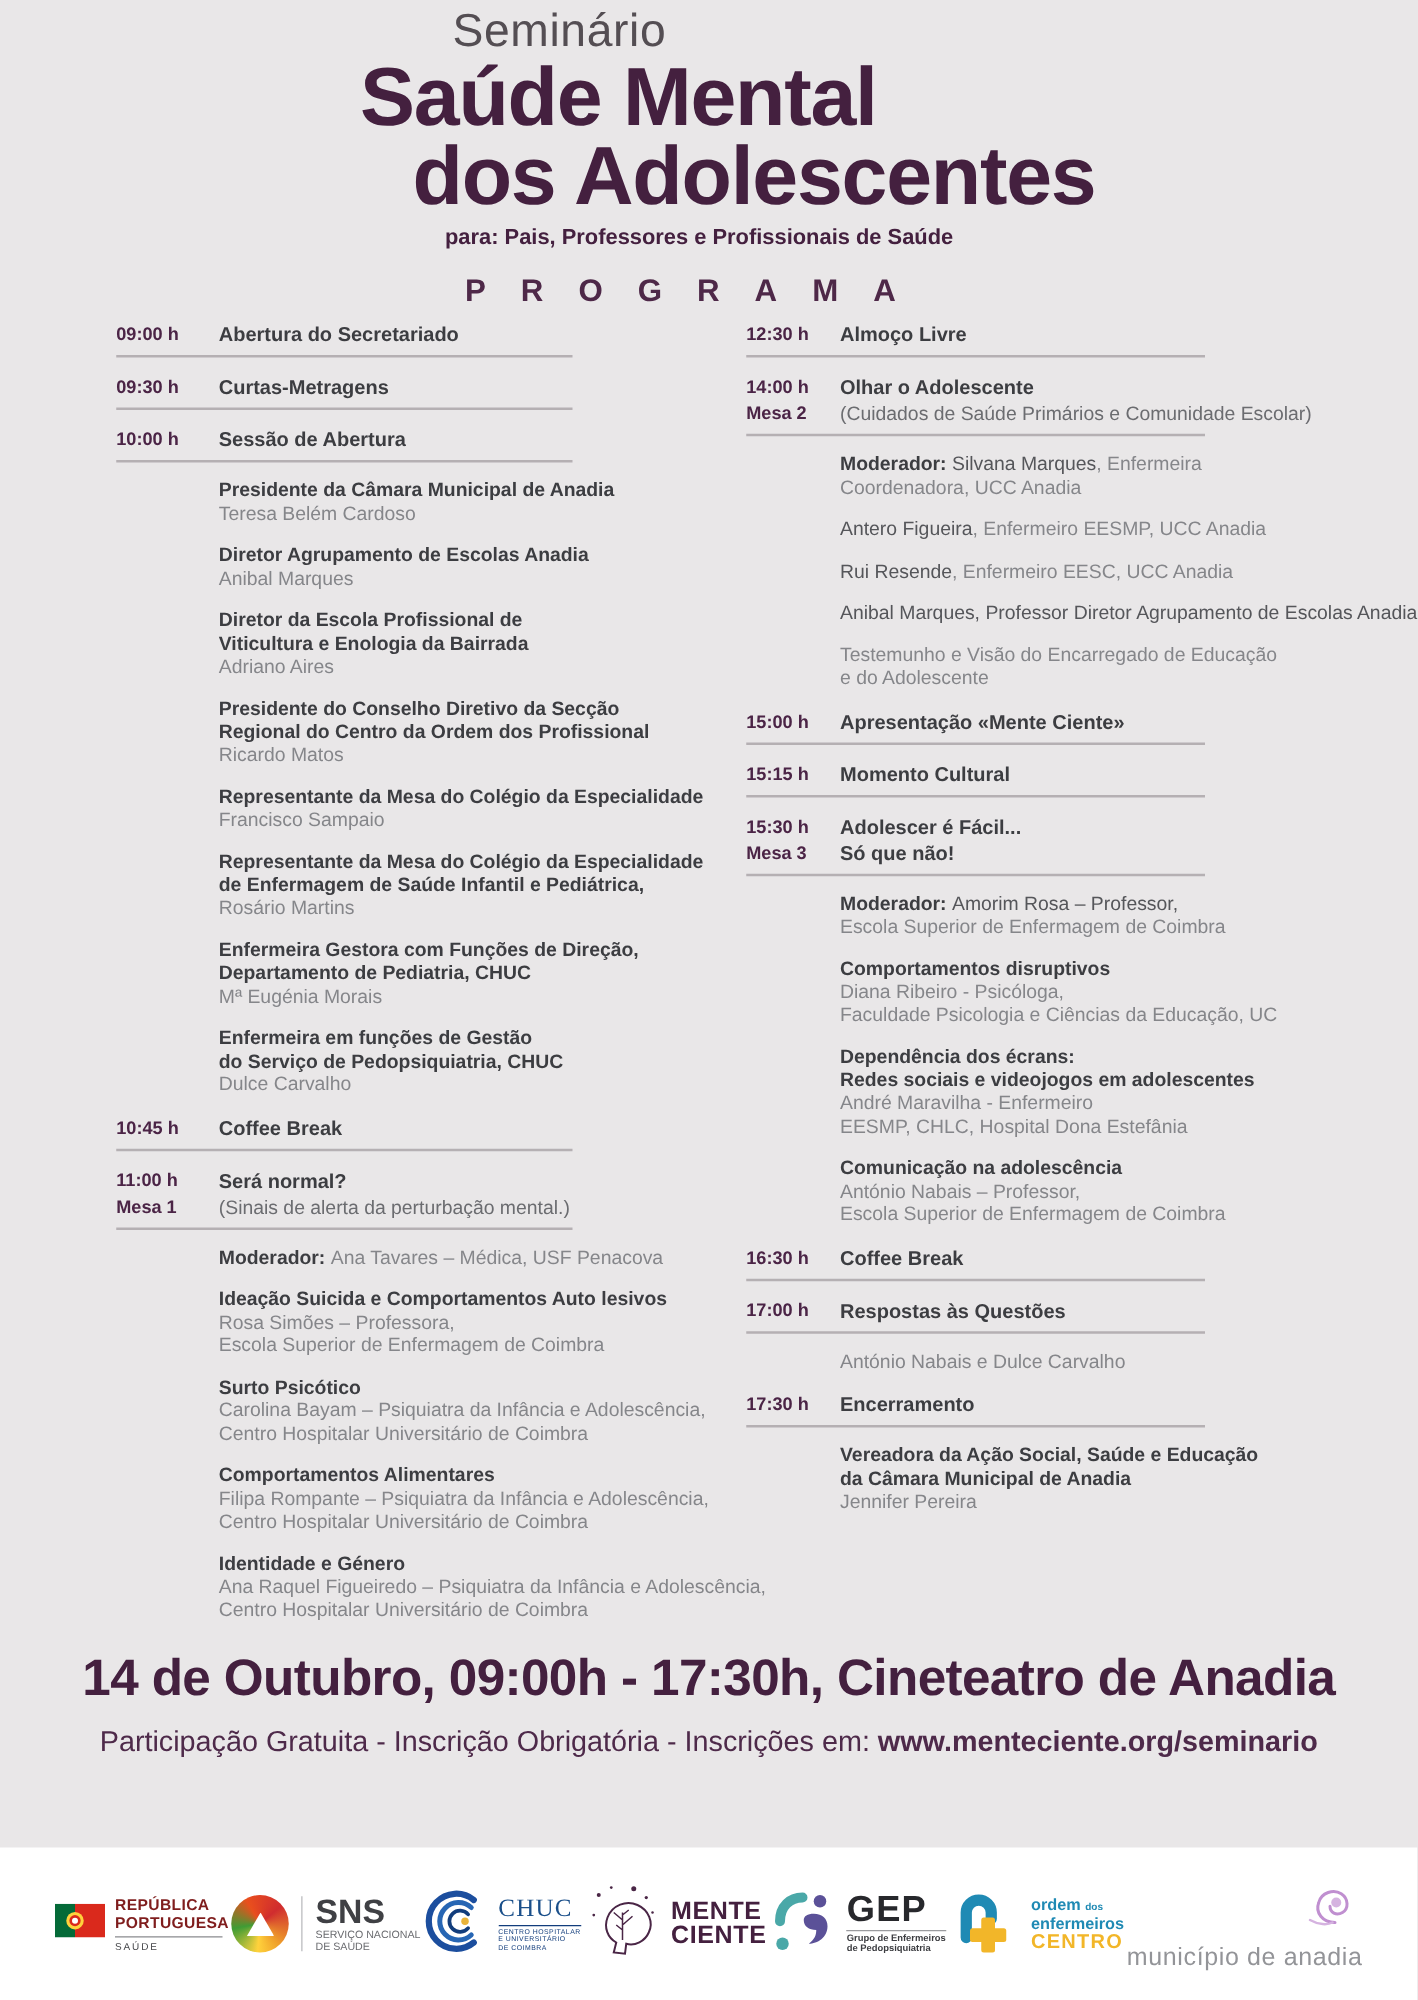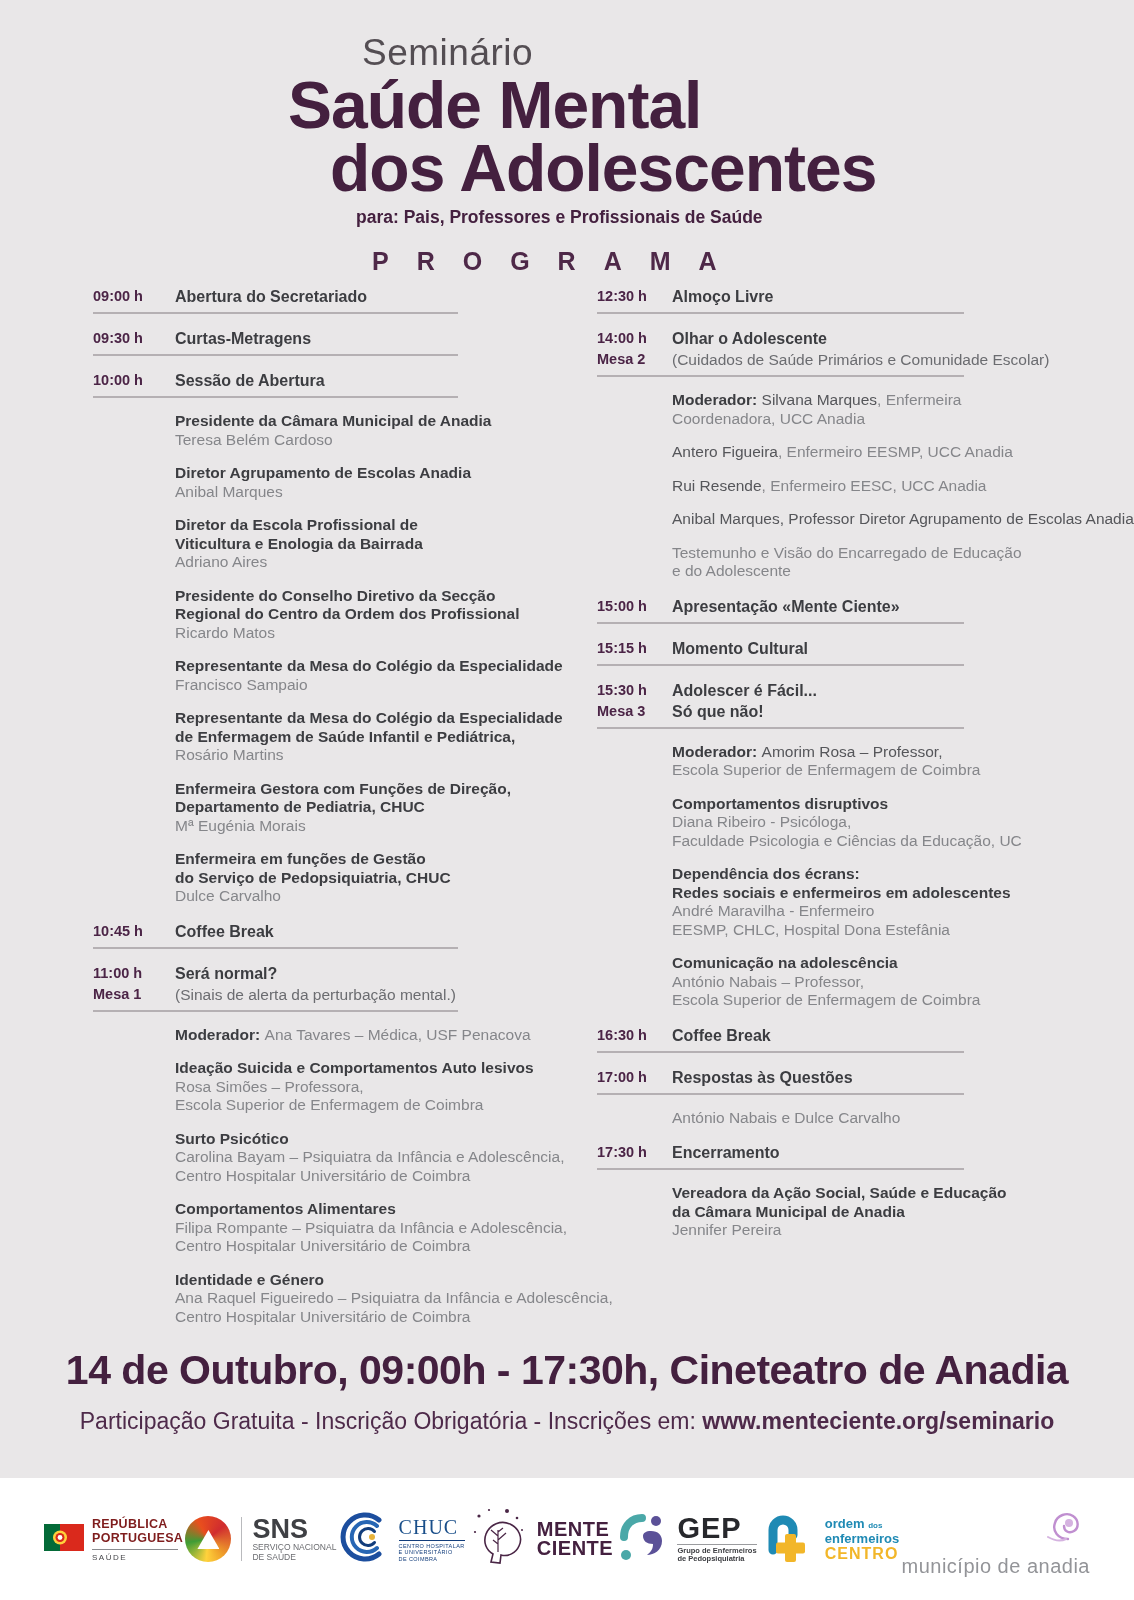--- a/index.html
+++ b/index.html
@@ -1,21 +1,21 @@
 <!DOCTYPE html>
 <html><head>
 <meta charset="utf-8">
 <style>
   html,body{margin:0;padding:0;}
   body{width:1134px;height:1600px;overflow:hidden;background:#e9e7e8;
        font-family:"Liberation Sans","DejaVu Sans",sans-serif;-webkit-font-smoothing:antialiased;}
   .poster{position:relative;width:1134px;height:1600px;background:#e9e7e8;}
 
   
-  .hdr{padding-top:32px;}
+  .hdr{padding-top:4px;}
   .kicker{padding-left:362px;font-size:37px;line-height:42px;color:#544e53;letter-spacing:.5px;}
   .t1{padding-left:288px;font-size:66px;line-height:62px;font-weight:700;color:#44203f;letter-spacing:-1px;}
   .t2{padding-left:330px;font-size:66px;line-height:64px;font-weight:700;color:#44203f;letter-spacing:-1px;}
   .subt{padding-left:356px;margin-top:7px;font-size:17.5px;font-weight:700;color:#44203f;}
   .prog{padding-left:372px;margin-top:19px;margin-bottom:10px;font-size:25px;font-weight:700;
         letter-spacing:28px;color:#4e2848;}
 
   
   .cols{display:flex;padding-left:93px;}
   .col-left{width:480px;flex:0 0 480px;}
@@ -250,21 +250,21 @@
           <p class="dline"><span class="seg-b">Moderador: </span><span class="seg-n">Amorim Rosa – Professor,</span></p>
           <p class="dline"><span class="seg-r">Escola Superior de Enfermagem de Coimbra</span></p>
         </div>
         <div class="detail">
           <p class="dline"><span class="seg-b">Comportamentos disruptivos</span></p>
           <p class="dline"><span class="seg-r">Diana Ribeiro - Psicóloga,</span></p>
           <p class="dline"><span class="seg-r">Faculdade Psicologia e Ciências da Educação, UC</span></p>
         </div>
         <div class="detail">
           <p class="dline"><span class="seg-b">Dependência dos écrans:</span></p>
-          <p class="dline"><span class="seg-b">Redes sociais e enfermeiros em adolescentes</span></p>
+          <p class="dline"><span class="seg-b">Redes sociais e videojogos em adolescentes</span></p>
           <p class="dline"><span class="seg-r">André Maravilha - Enfermeiro</span></p>
           <p class="dline"><span class="seg-r">EESMP, CHLC, Hospital Dona Estefânia</span></p>
         </div>
         <div class="detail">
           <p class="dline"><span class="seg-b">Comunicação na adolescência</span></p>
           <p class="dline"><span class="seg-r">António Nabais – Professor,</span></p>
           <p class="dline"><span class="seg-r">Escola Superior de Enfermagem de Coimbra</span></p>
         </div>
         <div class="session">
           <div class="srow">

